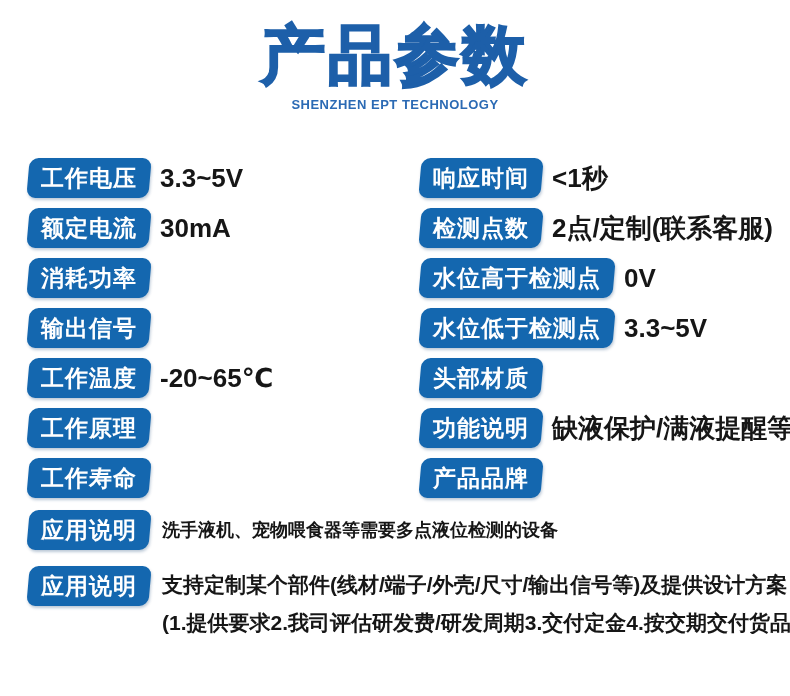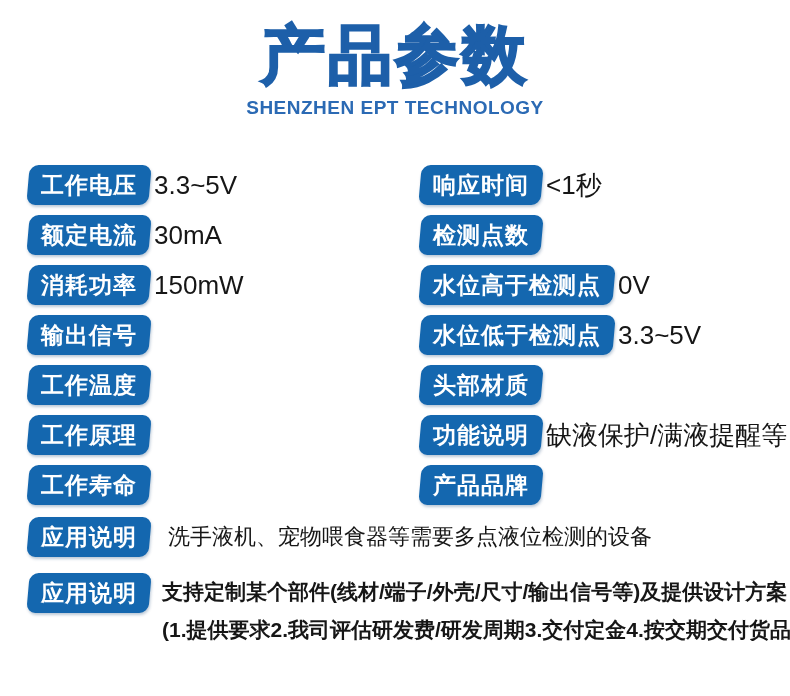--- a/index.html
+++ b/index.html
@@ -7,47 +7,47 @@
     position:relative;width:790px;height:696px;background:#ffffff;
     font-family:"Liberation Sans","DejaVu Sans",sans-serif;overflow:hidden;border-radius:9px;
   }
   
   .header{text-align:center;padding-top:18px;}
   .title{
     margin:0;font-size:64px;line-height:74px;font-weight:900;
     color:#1d5fa9;letter-spacing:3px;-webkit-text-stroke:2.2px #1d5fa9;
   }
   .subtitle{
-    margin-top:5px;font-size:19px;font-weight:700;color:#2b6ab4;letter-spacing:.5px;
+    margin-top:5px;font-size:13px;font-weight:700;color:#2b6ab4;letter-spacing:.5px;
   }
   
   .grid{
     display:grid;grid-template-columns:392px 1fr;
     padding:0 16px 0 28px;margin-top:46px;
   }
   .col{display:flex;flex-direction:column;gap:10px;}
   .row{display:flex;align-items:center;height:40px;}
   .chip{
     height:40px;display:inline-flex;align-items:center;flex:none;
     background:#1467af;border-radius:9px;padding:0 13px;
     transform:skewX(-5deg);
     box-shadow:1px 2px 3px rgba(15,60,110,.28);
   }
   .chip span{
     transform:skewX(5deg);color:#ffffff;font-weight:700;
     font-size:23px;letter-spacing:1px;white-space:nowrap;
   }
   .value{
-    margin-left:4px;font-size:26px;color:#161616;font-weight:400;white-space:nowrap;text-align:center;
+    margin-left:10px;font-size:26px;color:#161616;font-weight:700;white-space:nowrap;text-align:center;
   }
   
   .full{padding:0 16px 0 28px;}
   .full .row-apps{margin-top:12px;}
   .full .row-custom{margin-top:16px;align-items:flex-start;height:auto;}
-  .value-big{margin-left:18px;font-size:22px;font-weight:400;color:#161616;white-space:nowrap;}
+  .value-big{margin-left:12px;font-size:18px;font-weight:700;color:#161616;white-space:nowrap;}
   .lines{margin-left:12px;font-size:21px;line-height:38px;font-weight:600;color:#161616;}
   .lines div{white-space:nowrap;}
 </style>
 </head>
 <body>
 
 <div class="page">
 
   <div class="header">
     <h1 class="title">产品参数</h1>
@@ -65,31 +65,31 @@
       <div class="row">
         <div class="chip">
             <span>额定电流</span>
           </div>
         <div class="value">30mA</div>
       </div>
       <div class="row">
         <div class="chip">
             <span>消耗功率</span>
           </div>
-        <div class="value">150mW</div>
       </div>
       <div class="row">
         <div class="chip">
             <span>输出信号</span>
           </div>
       </div>
       <div class="row">
         <div class="chip">
             <span>工作温度</span>
           </div>
+        <div class="value">-20~65℃</div>
       </div>
       <div class="row">
         <div class="chip">
             <span>工作原理</span>
           </div>
       </div>
       <div class="row">
         <div class="chip">
             <span>工作寿命</span>
           </div>
@@ -100,20 +100,21 @@
       <div class="row">
         <div class="chip">
             <span>响应时间</span>
           </div>
         <div class="value">&lt;1秒</div>
       </div>
       <div class="row">
         <div class="chip">
             <span>检测点数</span>
           </div>
+        <div class="value">2点/定制(联系客服)</div>
       </div>
       <div class="row">
         <div class="chip">
             <span>水位高于检测点</span>
           </div>
         <div class="value">0V</div>
       </div>
       <div class="row">
         <div class="chip">
             <span>水位低于检测点</span>

